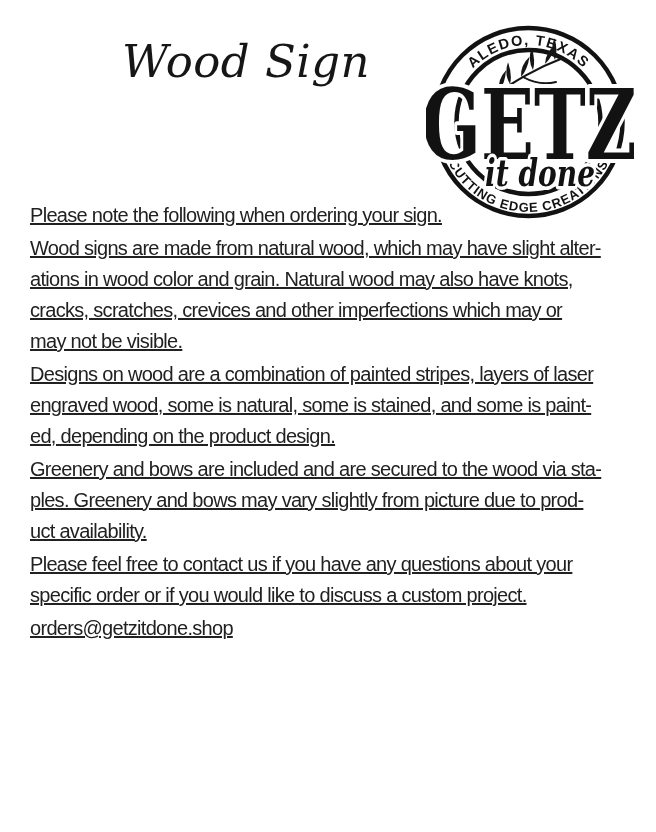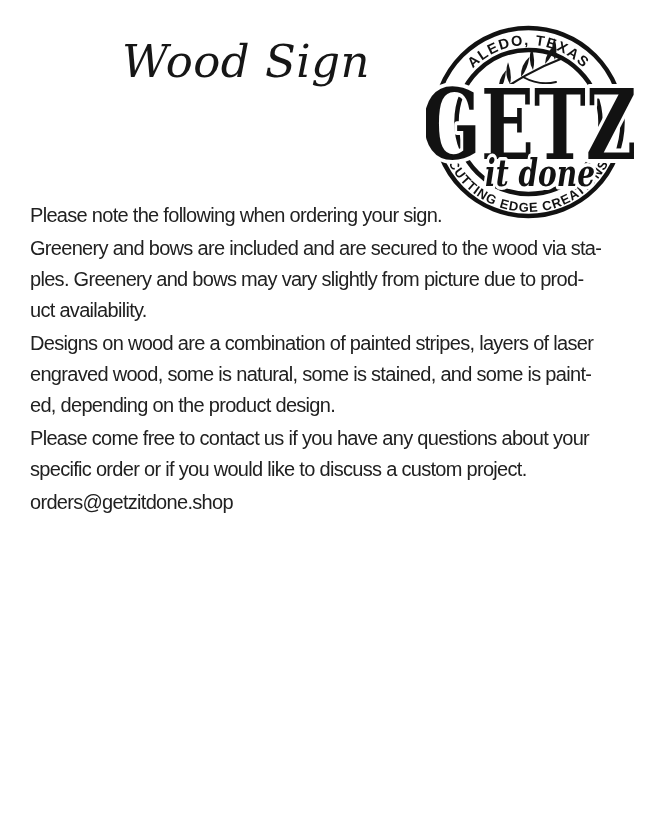--- a/index.html
+++ b/index.html
@@ -59,20 +59,21 @@
     top: 200px;
     width: 622px;
     color: #212121;
     font-size: 20px;
     line-height: 31px;
     letter-spacing: -0.7px;
   }
   .content p {
     margin: 0 0 2px 0;
     white-space: pre-line;
+    text-decoration: underline;
   }
 </style>
 </head>
 <body>
 
 <div class="page">
 
   <div class="title">
     <div>Wood Sign</div>
   </div>
@@ -109,24 +110,28 @@
       </g>
 
       <text class="getz-text" x="103" y="147" text-anchor="middle" font-size="97" textLength="215" lengthAdjust="spacingAndGlyphs" fill="#121212" stroke="#ffffff" stroke-width="8" paint-order="stroke" stroke-linejoin="round">GETZ</text>
 
       <text class="itdone-text" x="114" y="174" text-anchor="middle" font-size="38" textLength="110" lengthAdjust="spacingAndGlyphs" fill="#121212" stroke="#ffffff" stroke-width="7" paint-order="stroke" stroke-linejoin="round">it done</text>
     </svg>
   </div>
 
   <main class="content">
     <p>Please note the following when ordering your sign.</p>
+    <p>Wood signs are made from natural wood, which may have slight alter-
+ations in wood color and grain. Natural wood may also have knots,
+cracks, scratches, crevices and other imperfections which may or
+may not be visible.</p>
+    <p>Designs on wood are a combination of painted stripes, layers of laser
+engraved wood, some is natural, some is stained, and some is paint-
+ed, depending on the product design.</p>
     <p>Greenery and bows are included and are secured to the wood via sta-
 ples. Greenery and bows may vary slightly from picture due to prod-
 uct availability.</p>
-    <p>Designs on wood are a combination of painted stripes, layers of laser
-engraved wood, some is natural, some is stained, and some is paint-
-ed, depending on the product design.</p>
-    <p>Please come free to contact us if you have any questions about your
+    <p>Please feel free to contact us if you have any questions about your
 specific order or if you would like to discuss a custom project.</p>
     <p>orders@getzitdone.shop</p>
   </main>
 
 </div>
 
 </body></html>

